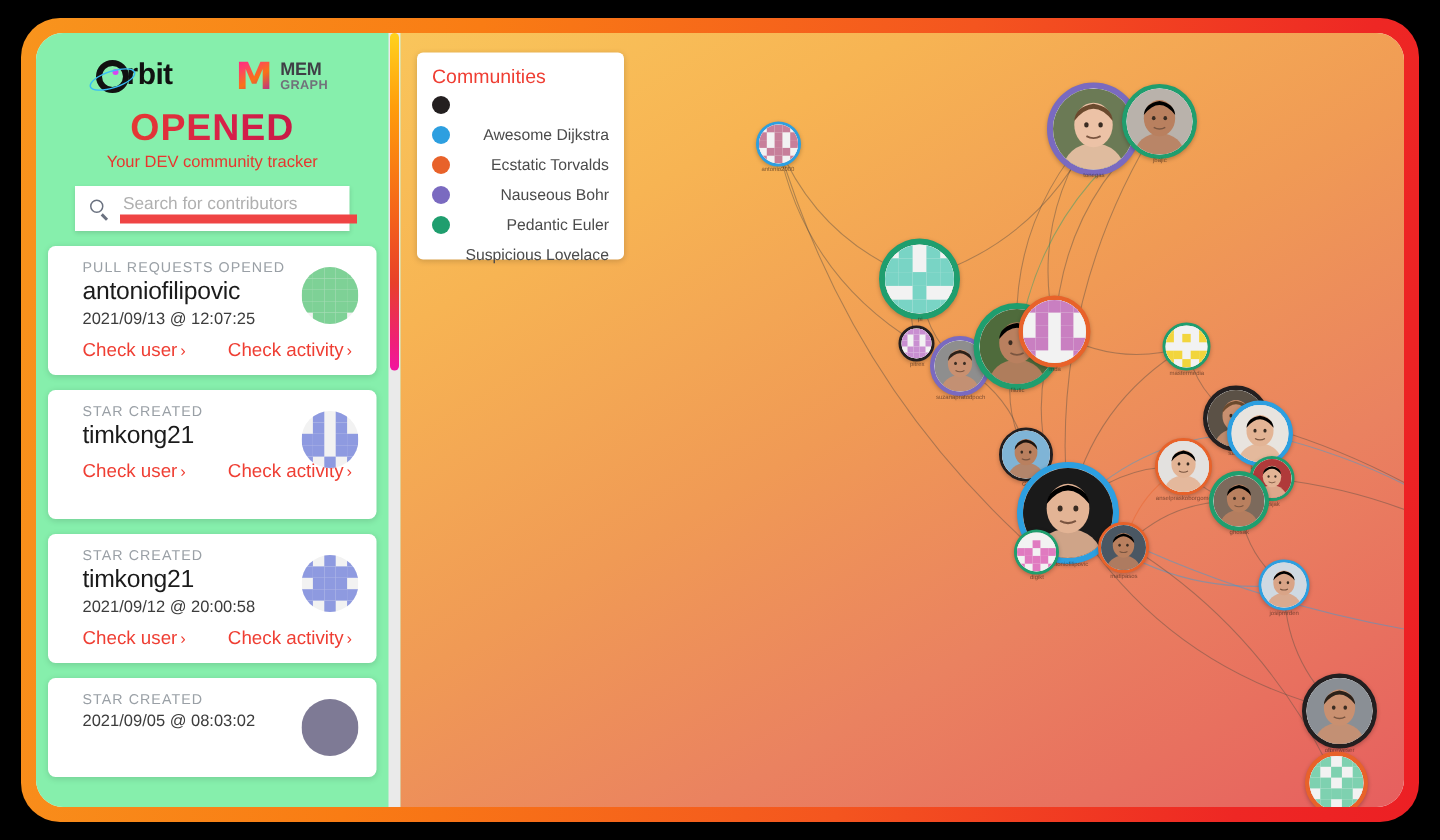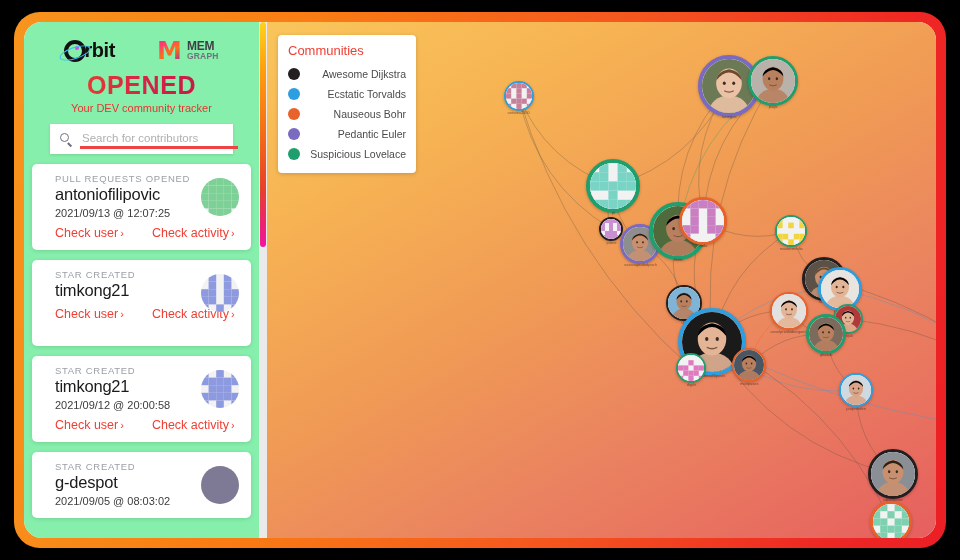--- a/index.html
+++ b/index.html
@@ -113,21 +113,21 @@
     position: absolute; left: 2px; top: 2px;
     width: 9px; height: 9px; border: 1.5px solid #6b7280; border-radius: 50%;
   }
   .search-icon b {
     position: absolute; left: 10px; top: 11px;
     width: 5px; height: 1.5px; background: #6b7280;
     transform: rotate(45deg); transform-origin: left center;
   }
   #search-input {
     flex: 1; border: none; outline: none;
-    border-bottom: 3px solid #ef4444;
+    border-bottom: 6px solid #ef4444;
     font-size: 11.5px; color: #444;
     font-family: "Liberation Sans", sans-serif;
     height: 19px; padding: 0 2px;
     background: transparent;
   }
   #search-input::placeholder { color: #b0b0b0; }
 
   .card {
     position: relative;
     margin: 10px 8px 0 8px;
@@ -190,22 +190,23 @@
     width: 138px;
     background: #fff;
     border-radius: 4px;
     box-shadow: 0 1px 4px rgba(0,0,0,.18);
     padding: 8px 10px 9px 10px;
   }
   #legend .legend-title {
     font-size: 13px; color: #ef3e33; margin-bottom: 6px;
   }
   .legend-row {
-    display: flex; align-items: center; gap: 8px;
+    display: flex; gap: 8px;
     height: 20px;
+    flex-direction: column;
   }
   .legend-row .swatch {
     width: 12px; height: 12px; border-radius: 50%; flex: 0 0 12px;
   }
   .legend-row .lbl {
     flex: 1; text-align: right;
     font-size: 10.5px; color: #4b4b4b;
     white-space: nowrap;
   }
 
@@ -365,21 +366,20 @@
                   <rect x="3" y="3" width="1" height="1" fill="#8e9ae0"></rect>
                   <rect x="2" y="3" width="1" height="1" fill="#8e9ae0"></rect>
                   <rect x="0" y="4" width="1" height="1" fill="#8e9ae0"></rect>
                   <rect x="4" y="4" width="1" height="1" fill="#8e9ae0"></rect>
                   <rect x="2" y="4" width="1" height="1" fill="#8e9ae0"></rect>
                 </svg>
               </div>
             </div>
             <div class="card" style="min-height: 66px;">
     <div class="kind">STAR CREATED</div>
-    <div class="user">g-despot</div>
     <div class="date">2021/09/05 @ 08:03:02</div>
 
     <div class="avatar">
                 <div style="width:100%;height:100%;background:#7e7a95"></div>
               </div>
             </div>
           </div>
       </div>
 
       <div id="sb-track">

